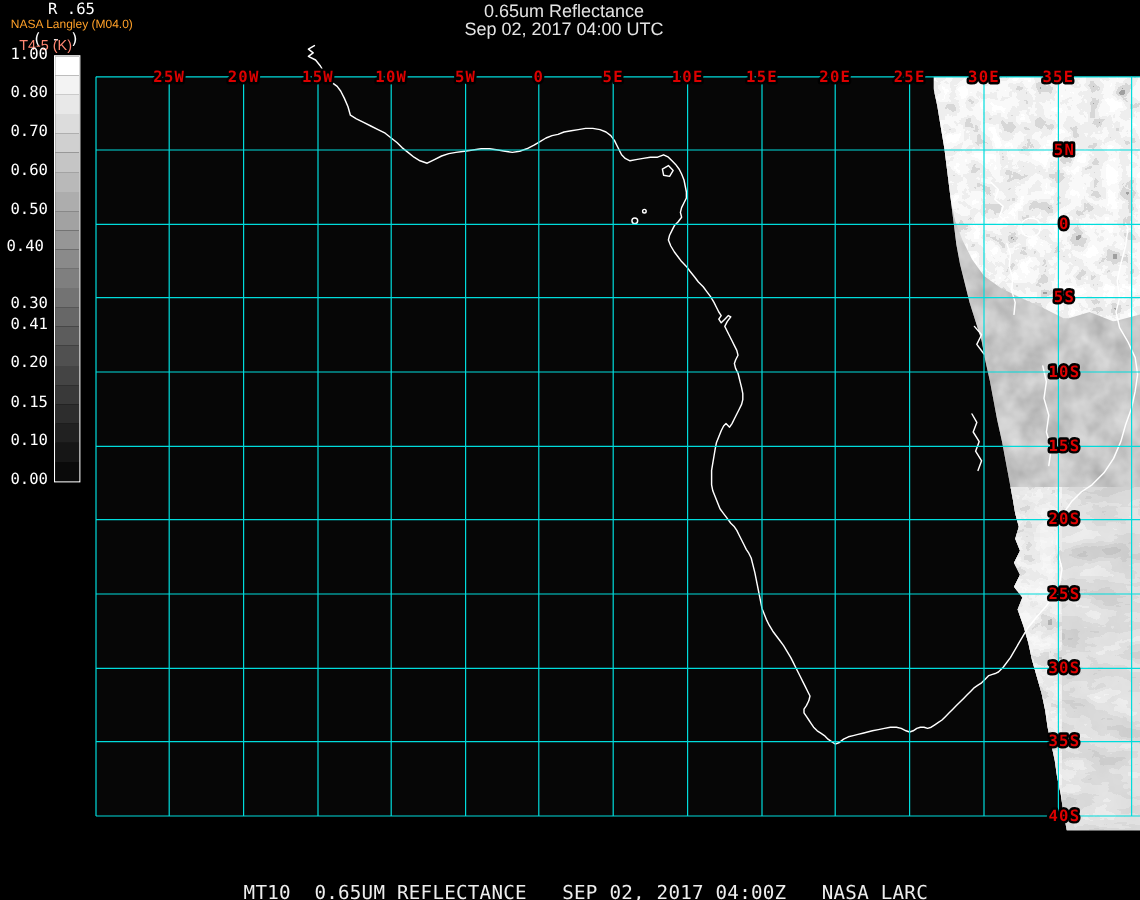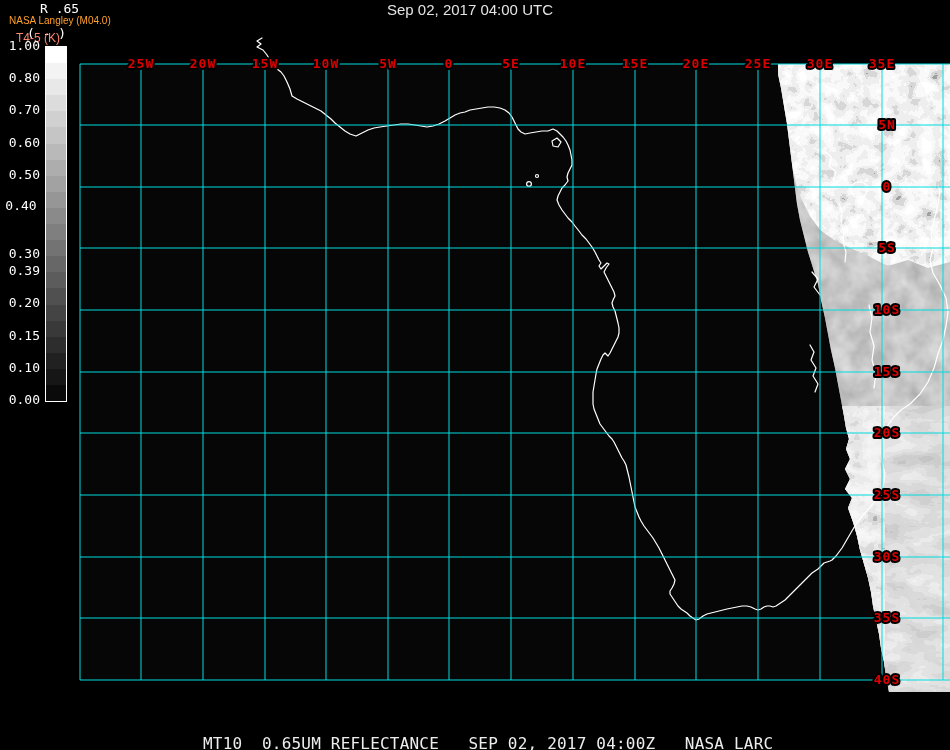--- a/index.html
+++ b/index.html
@@ -177,20 +177,21 @@
         <text text-anchor="middle" fill="#dd0000" stroke="#000000" stroke-width="4" paint-order="stroke" stroke-linejoin="round" class="geo" x="887" y="376">15S</text>
         <text text-anchor="middle" fill="#dd0000" stroke="#000000" stroke-width="4" paint-order="stroke" stroke-linejoin="round" class="geo" x="887" y="437">20S</text>
         <text text-anchor="middle" fill="#dd0000" stroke="#000000" stroke-width="4" paint-order="stroke" stroke-linejoin="round" class="geo" x="887" y="499">25S</text>
         <text text-anchor="middle" fill="#dd0000" stroke="#000000" stroke-width="4" paint-order="stroke" stroke-linejoin="round" class="geo" x="887" y="561">30S</text>
         <text text-anchor="middle" fill="#dd0000" stroke="#000000" stroke-width="4" paint-order="stroke" stroke-linejoin="round" class="geo" x="887" y="622">35S</text>
         <text text-anchor="middle" fill="#dd0000" stroke="#000000" stroke-width="4" paint-order="stroke" stroke-linejoin="round" class="geo" x="887" y="684">40S</text>
       </g>
   </svg>
 
   <div class="title-block">
+    <div>0.65um Reflectance</div>
     <div>Sep 02, 2017 04:00 UTC</div>
   </div>
 
   <div class="colorbar">
     <div class="cbar-overlay">
       <span class="ov-product">R .65</span>
       <span class="ov-units">( - )</span>
       <span class="ov-source" style="color: rgb(255, 160, 40);">NASA Langley (M04.0)</span>
       <span class="ov-alt" style="color: rgb(255, 134, 114);">T4-5 (K)</span>
     </div>
@@ -219,21 +220,21 @@
         <div class="cstep" style="background: rgb(10, 10, 10);"></div>
       </div>
     <div id="cbar-ticks">
         <span class="cbar-tick" style="top: 38px;">1.00</span>
         <span class="cbar-tick" style="top: 70.18px;">0.80</span>
         <span class="cbar-tick" style="top: 102.36px;">0.70</span>
         <span class="cbar-tick" style="top: 134.54px;">0.60</span>
         <span class="cbar-tick" style="top: 166.72px;">0.50</span>
         <span class="cbar-tick" style="top: 198px; text-align: center;">0.40</span>
         <span class="cbar-tick" style="top: 246px;">0.30</span>
-        <span class="cbar-tick" style="top: 263.26px;">0.39</span>
+        <span class="cbar-tick" style="top: 263.26px;">0.41</span>
         <span class="cbar-tick" style="top: 295.44px;">0.20</span>
         <span class="cbar-tick" style="top: 327.62px;">0.15</span>
         <span class="cbar-tick" style="top: 359.8px;">0.10</span>
         <span class="cbar-tick" style="top: 391.98px;">0.00</span>
       </div>
   </div>
 
   <div class="caption">MT10  0.65UM REFLECTANCE   SEP 02, 2017 04:00Z   NASA LARC</div>
 </div>
 

